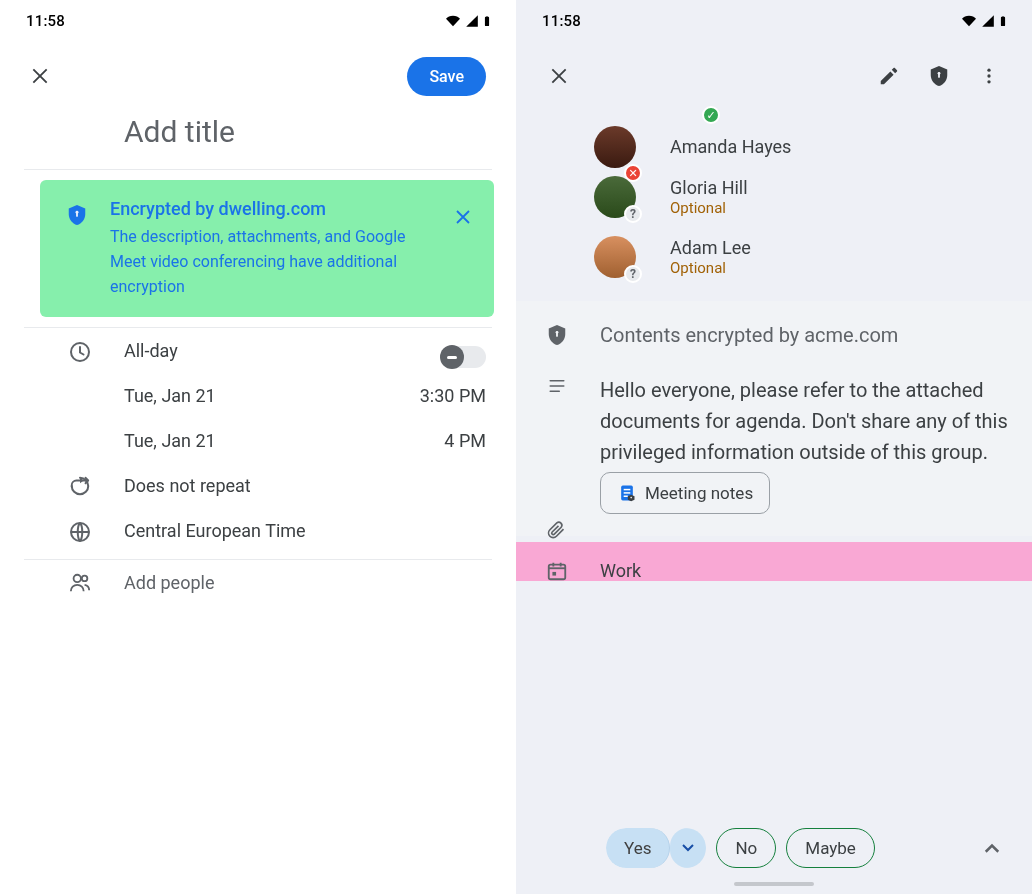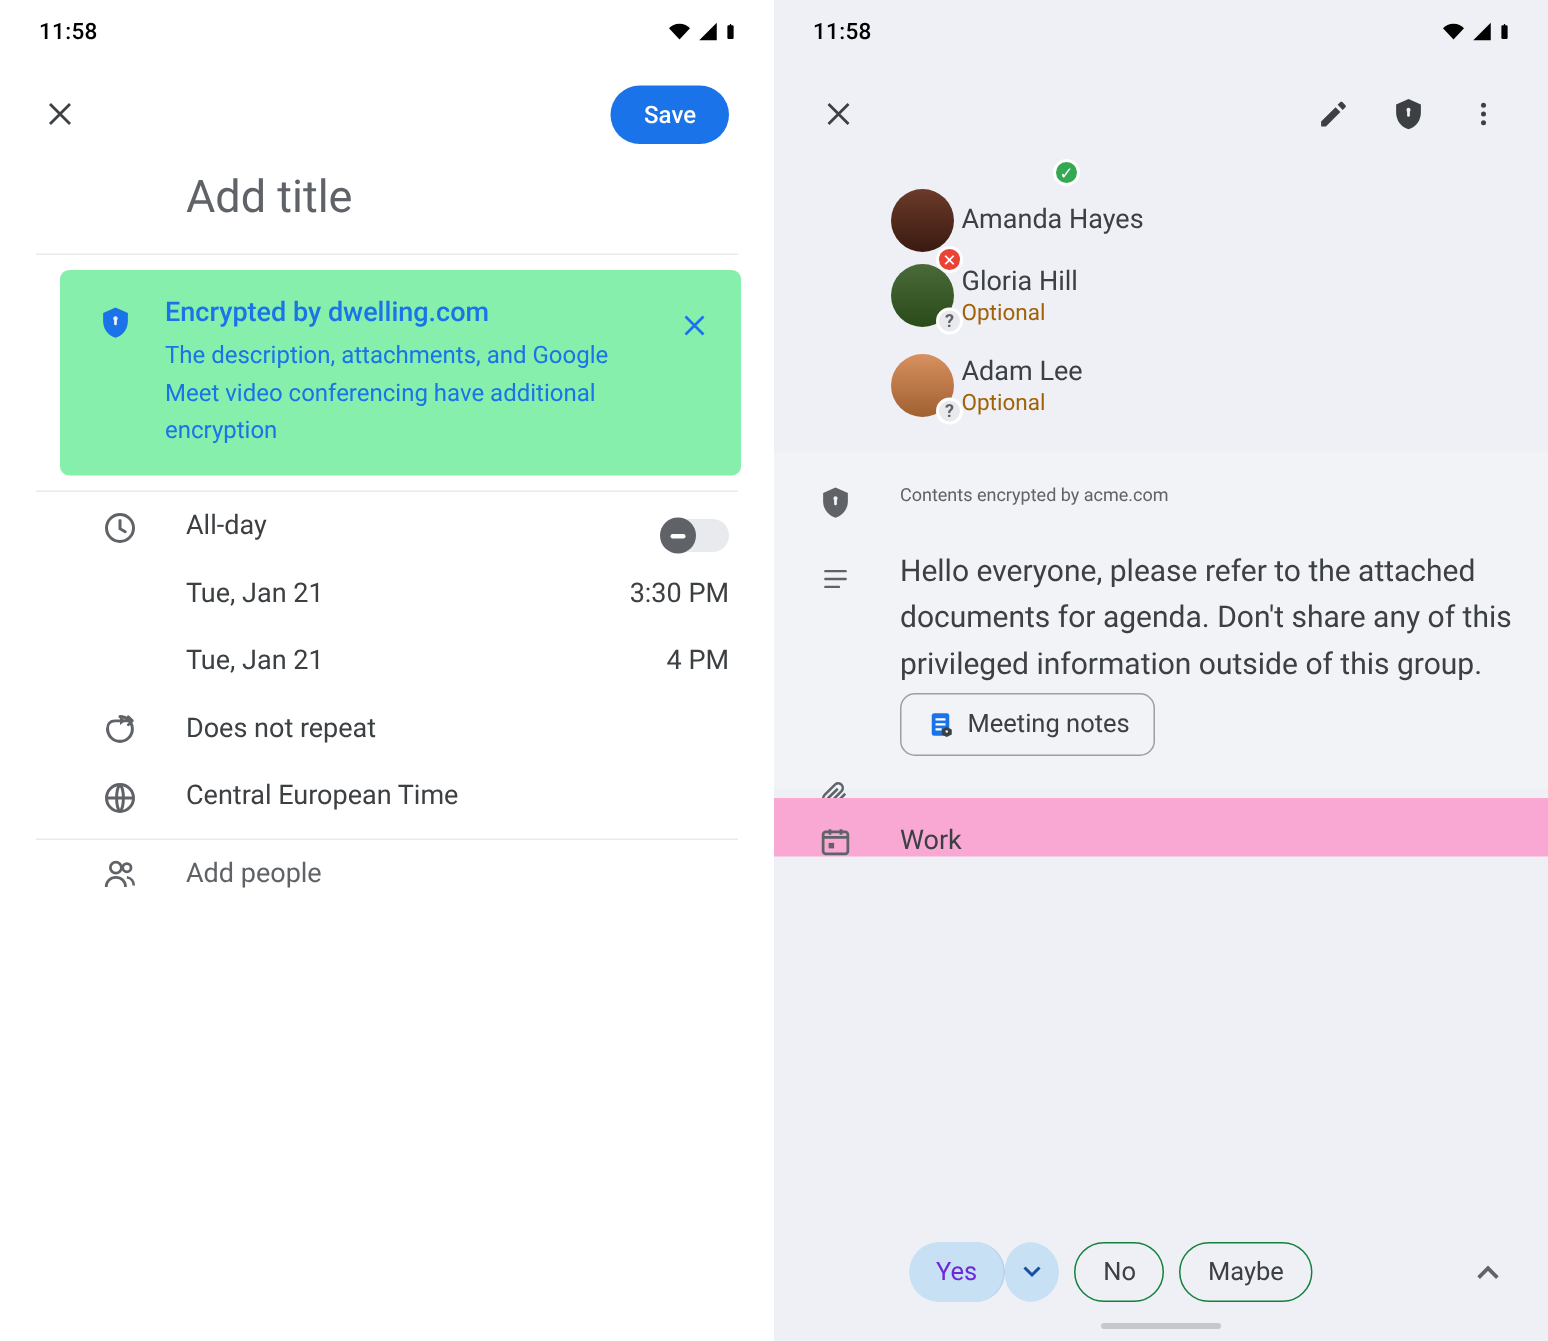--- a/index.html
+++ b/index.html
@@ -42,38 +42,38 @@
 .row-item.top-i .icon-slot{top:12px}
 .row-label{font-size:18px;color:#3c4043}
 .row-time{margin-left:auto;font-size:18px;color:#3c4043}
 
 
 .r-topbar{display:flex;align-items:center;padding:0 22px;height:64px;margin-top:6px;gap:8px}
 .r-topbar .spacer{flex:1}
 .iconbtn{width:42px;height:42px;display:flex;align-items:center;justify-content:center;color:#3c4043;cursor:pointer;border-radius:50%}
 .person{display:flex;align-items:center;padding:10px 22px 10px 78px;position:relative}
 .person .pava{position:absolute;left:78px;width:42px;height:42px;border-radius:50%;background:#8aa}
-.person .ptxt{margin-left:47px}
+.person .ptxt{margin-left:76px}
 .pname{font-size:18px;color:#3c4043}
 .popt{font-size:15px;color:#a16207;margin-top:1px}
 .badge{position:absolute;width:18px;height:18px;border-radius:50%;background:#fff;display:flex;align-items:center;justify-content:center;border:2px solid #fff}
 .badge.decline{background:#ea4335;color:#fff;font-size:11px}
 .badge.q{background:#e8eaed;color:#5f6368;font-size:12px;font-weight:700}
 .r-section{background:#f1f3f6;padding:22px 22px 22px 84px;position:relative;margin-top:14px}
 .r-section .sicon{position:absolute;left:30px;color:#5f6368}
-.r-enc{font-size:12px;color:#5f6368;margin-bottom:28px}
+.r-enc{font-size:20px;color:#5f6368;margin-bottom:28px}
 .r-desc{font-size:20px;color:#3c4043;line-height:1.55;margin-bottom:4px}
 .chip{display:inline-flex;align-items:center;gap:8px;border:1px solid #9aa0a6;border-radius:10px;padding:10px 16px;font-size:17px;color:#3c4043;background:#fff0}
 .chip .cicon{color:#1a73e8}
 .r-work{display:flex;align-items:center;padding:18px 22px 0 84px;position:relative;background:#f9a8d4;margin-top:6px}
 .r-work .wicon{position:absolute;left:30px;color:#5f6368;top:18px}
 .r-rsvp{position:absolute;bottom:0;left:0;right:0;background:#eef0f6;padding:14px 22px 26px;display:flex;align-items:center;gap:10px}
 .pill{display:inline-flex;align-items:center;height:40px;border-radius:999px;padding:0 18px;font-size:17px;cursor:pointer}
 .yesgrp{display:flex;border-radius:999px;overflow:hidden}
-.yesgrp .yes{background:#c7e0f4;color:#6d28d9;border:none;border-right:1px solid #b3d1ea}
+.yesgrp .yes{background:#c7e0f4;color:#404040;border:none;border-right:1px solid #b3d1ea}
 .yesgrp .dd{background:#c7e0f4;color:#174ea6;border:none;padding:0 12px}
 .outline{background:#eef0f6;border:1px solid #15803d;color:#3c4043}
 .handle{position:absolute;bottom:8px;left:50%;transform:translateX(-50%);width:80px;height:4px;border-radius:4px;background:#c4c7cc}
 .expand{margin-left:auto;width:36px;height:36px;display:flex;align-items:center;justify-content:center;color:#5f6368;cursor:pointer}
 svg{display:block}
 </style>
 </head>
 <body>
 
 <div class="panes">

